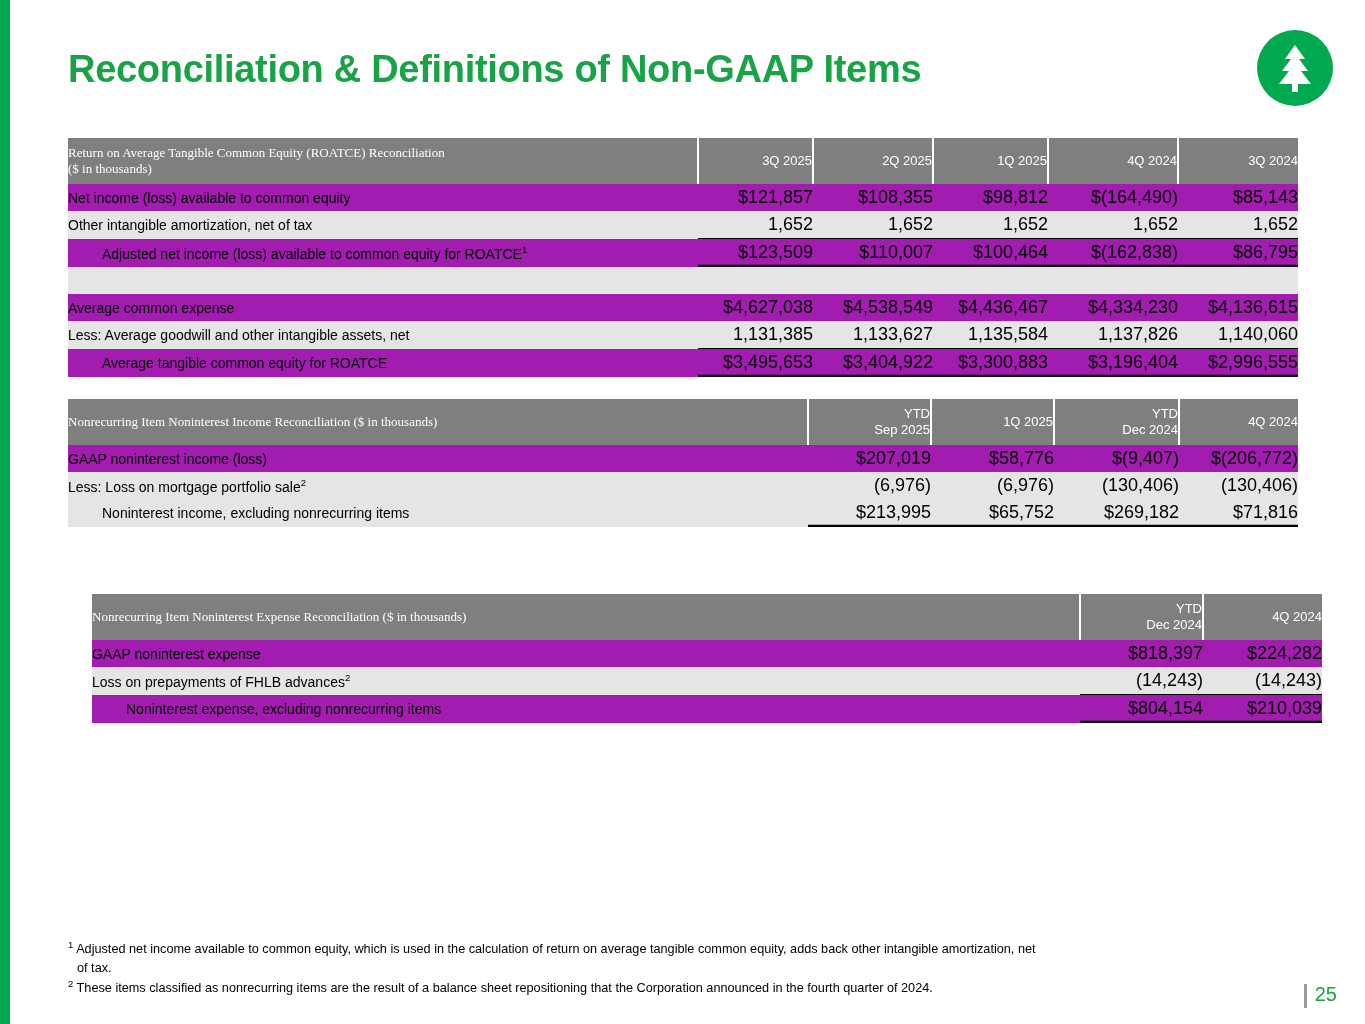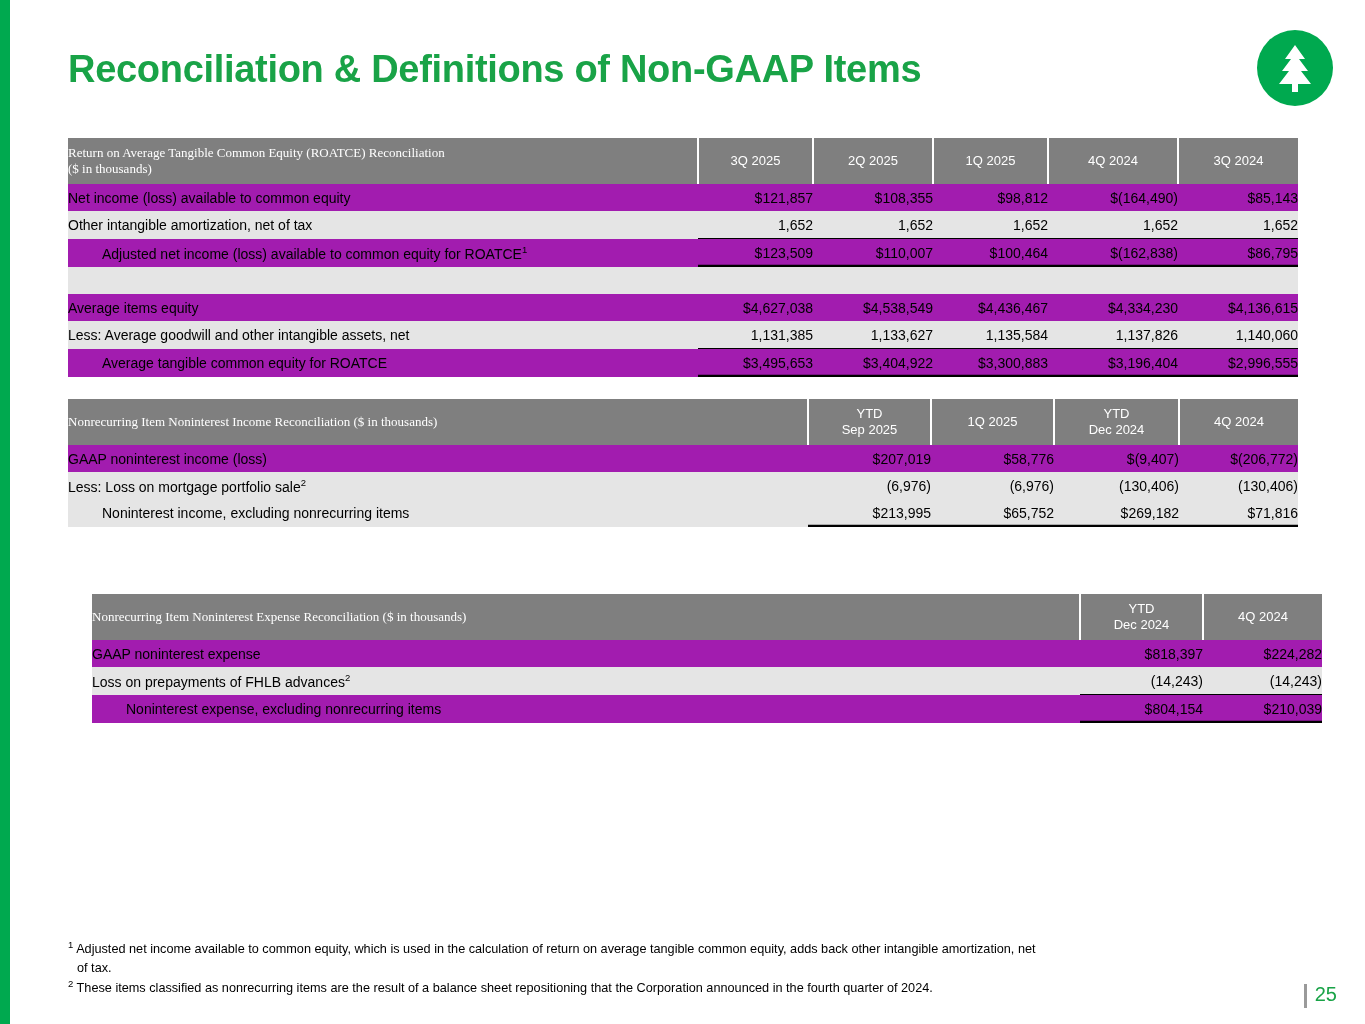--- a/index.html
+++ b/index.html
@@ -74,40 +74,40 @@
     height: 46px;
     padding: 0 8px;
     vertical-align: middle;
   }
   .hdr-left {
     text-align: left;
     line-height: 1.25;
     font-family: Liberation Serif, serif;
   }
   .hdr-q {
-    text-align: center;
+    text-align: right;
     border-left: 2px solid #ffffff;
     line-height: 1.22;
     padding-left: 10px;
   }
   .rowlabel {
     text-align: left;
     padding-left: 16px;
     height: 27px;
     font-size: 14px;
     white-space: nowrap;
   }
   .rowlabel.indent {
     padding-left: 34px;
   }
   .num {
     text-align: right;
     padding-right: 14px;
     height: 27px;
-    font-size: 14px;
+    font-size: 18px;
     white-space: nowrap;
   }
   .band-gray { background: #a21caf; }
   .band-white { background: #e5e5e5; }
   .ul-single { border-bottom: 1.3px solid #000000; }
   .ul-double {
     border-bottom: 1.3px solid #000000;
     box-shadow: inset 0 -5px 0 -3.7px #000000;
   }
 
@@ -209,21 +209,21 @@
         </tr>
         <tr>
           <td class="rowlabel band-white"></td>
           <td class="num band-white"></td>
           <td class="num band-white"></td>
           <td class="num band-white"></td>
           <td class="num band-white"></td>
           <td class="num band-white"></td>
         </tr>
         <tr>
-          <td class="rowlabel band-gray">Average items equity</td>
+          <td class="rowlabel band-gray">Average common expense</td>
           <td class="num band-gray">$4,627,038</td>
           <td class="num band-gray">$4,538,549</td>
           <td class="num band-gray">$4,436,467</td>
           <td class="num band-gray">$4,334,230</td>
           <td class="num band-gray">$4,136,615</td>
         </tr>
         <tr>
           <td class="rowlabel band-white">Less: Average goodwill and other intangible assets, net</td>
           <td class="num band-white ul-single">1,131,385</td>
           <td class="num band-white ul-single">1,133,627</td>

